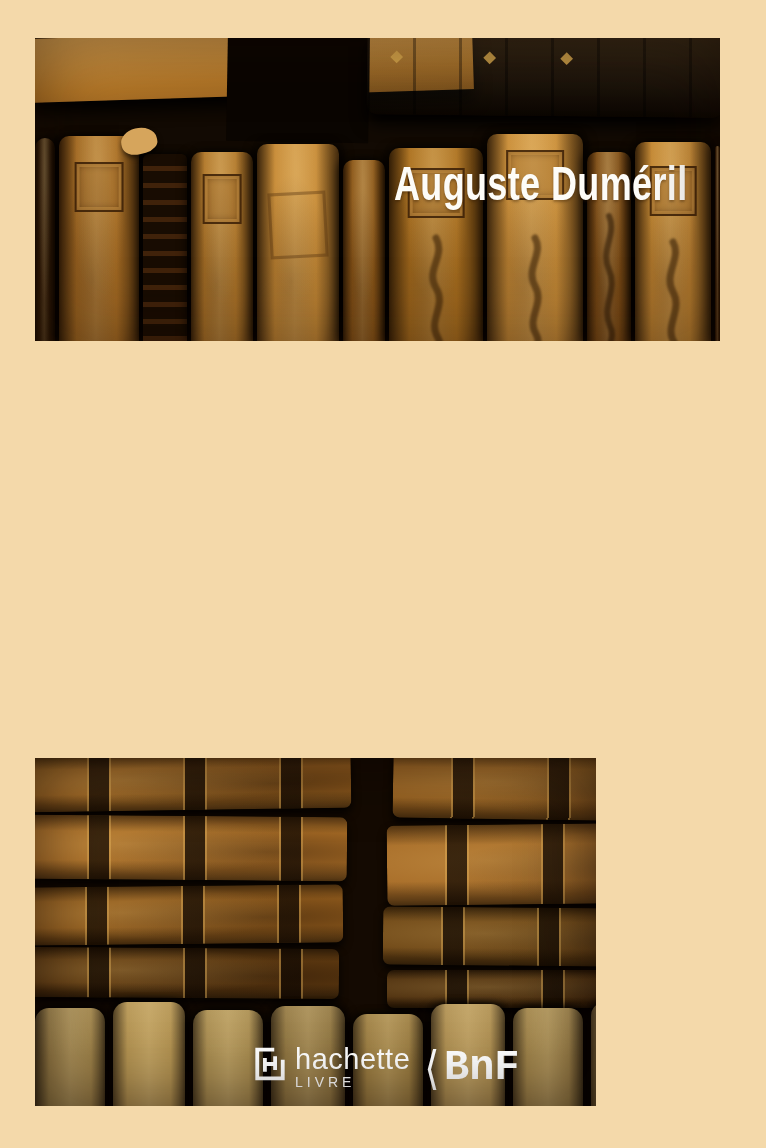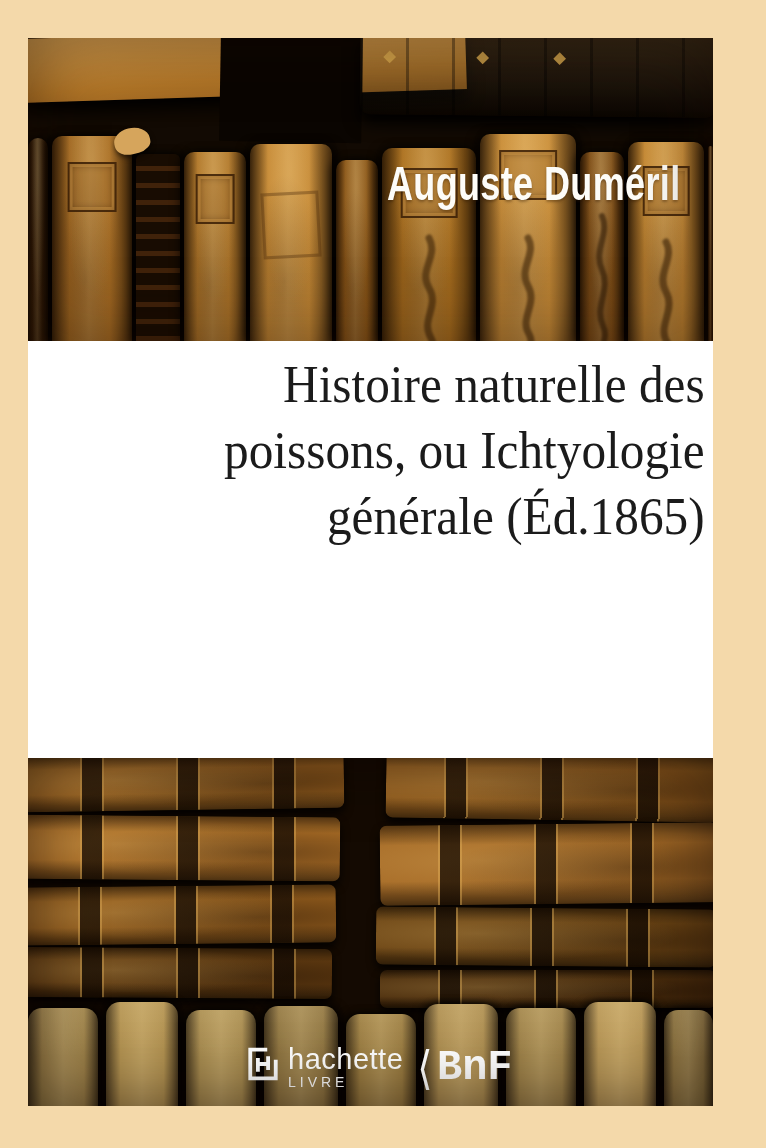--- a/index.html
+++ b/index.html
@@ -1,18 +1,18 @@
 <!DOCTYPE html>
 <html><head>
 <meta charset="utf-8">
 <style>
   html,body{margin:0;padding:0;background:#f4d9aa;}
   .cover{position:relative;width:766px;height:1148px;background:#f4d9aa;overflow:hidden;
          font-family:"Liberation Sans","DejaVu Sans",sans-serif;}
-  .content{position:absolute;left:28px;top:38px;width:685px;height:1068px;}
+  .content{position:absolute;left:35px;top:38px;width:685px;height:1068px;}
 
   
   .photo-top{position:absolute;left:0;top:0;width:685px;height:303px;background:#120a03;overflow:hidden;}
   .photo-top::after{content:"";position:absolute;inset:0;box-shadow:inset 0 0 70px rgba(20,8,0,.5);pointer-events:none;}
   .shelf-board{position:absolute;left:-8px;top:-6px;width:446px;height:64px;
     background:linear-gradient(178deg,#d49e4f,#b27627 70%,#9c6420);
     transform:rotate(-1.8deg);box-shadow:0 10px 16px rgba(0,0,0,.9);}
   .dark-hang{position:absolute;left:192px;top:-4px;width:142px;height:108px;background:#0a0501;transform:rotate(1deg);}
   .upper-books{position:absolute;left:332px;top:-4px;width:356px;height:82px;border-radius:0 0 10px 10px;
     background:linear-gradient(90deg,#6f4213,#9a6424 22%,#7c4c16 45%,#a5702c 70%,#8a5a20);
@@ -43,21 +43,21 @@
     white-space:nowrap;transform:scaleX(.75);transform-origin:right center;letter-spacing:.5px;
     text-shadow:0 2px 3px rgba(40,20,0,.35);}
 
   
   .title-band{position:absolute;left:0;top:303px;width:685px;height:417px;background:#ffffff;}
   .title{margin-top:10px;padding-right:9px;text-align:right;color:#1b1b1b;
     font-family:"Liberation Serif","DejaVu Serif",serif;font-size:53px;line-height:66px;
     transform:scaleX(.93);transform-origin:top right;}
 
   
-  .photo-bottom{position:absolute;left:0;top:720px;width:685px;height:348px;background:#140a02;overflow:hidden;}
+  .photo-bottom{position:absolute;left:0;top:720px;width:561px;height:348px;background:#140a02;overflow:hidden;}
   .photo-bottom::after{content:"";position:absolute;inset:0;box-shadow:inset 0 0 70px rgba(10,4,0,.6);pointer-events:none;}
   .hrow{position:absolute;border-radius:7px;background-color:var(--c);
     background-image:
       repeating-linear-gradient(90deg,rgba(0,0,0,0) 0 58px,rgba(235,185,95,.4) 58px 60px,rgba(12,5,0,.72) 60px 80px,rgba(235,185,95,.4) 80px 82px,rgba(0,0,0,0) 82px 96px),
       radial-gradient(ellipse at 30% 45%,rgba(255,215,130,.22),rgba(0,0,0,0) 60%),
       radial-gradient(ellipse at 75% 55%,rgba(20,8,0,.38),rgba(0,0,0,0) 55%),
       linear-gradient(180deg,rgba(0,0,0,.5),rgba(0,0,0,0) 25%,rgba(0,0,0,0) 70%,rgba(0,0,0,.55));
     box-shadow:0 5px 9px rgba(0,0,0,.8);}
   .vspine{position:absolute;height:120px;border-radius:14px 14px 0 0;background-color:var(--c);
     background-image:
@@ -123,27 +123,20 @@
         <svg class="script" style="top:96px;" width="30" height="140" viewBox="0 0 30 140">
             <path d="M15 4 C24 20,5 36,15 54 C25 72,6 88,16 104 C24 118,8 130,15 138" stroke="#3a2106" fill="none" stroke-width="7" stroke-linecap="round"></path>
           </svg>
       </div>
       <div class="spine" style="left:680px;top:108px;width:5px;--c:#40240a;"></div>
       <div class="curl"></div>
 
       <div class="author">Auguste Duméril</div>
     </div>
 
-    <div class="title-band">
-      <div class="title">
-        <span>Histoire naturelle des</span><br>
-        <span>poissons, ou Ichtyologie</span><br>
-        <span>générale (Éd.1865)</span>
-      </div>
-    </div>
 
     <div class="photo-bottom">
 
       <div class="hrow" style="left:-6px;top:-4px;width:322px;height:56px;--c:#9a6220;transform:rotate(-0.8deg);"></div>
       <div class="hrow" style="left:-6px;top:58px;width:318px;height:64px;--c:#a86c26;transform:rotate(0.5deg);"></div>
       <div class="hrow" style="left:-8px;top:128px;width:316px;height:58px;--c:#8f5a1c;transform:rotate(-0.6deg);"></div>
       <div class="hrow" style="left:-6px;top:190px;width:310px;height:50px;--c:#5e3910;transform:rotate(0.4deg);"></div>
 
       <div class="hrow" style="left:358px;top:-6px;width:332px;height:68px;--c:#955e1e;transform:rotate(0.9deg);"></div>
       <div class="hrow" style="left:352px;top:66px;width:338px;height:80px;--c:#a56a26;transform:rotate(-0.6deg);"></div>

